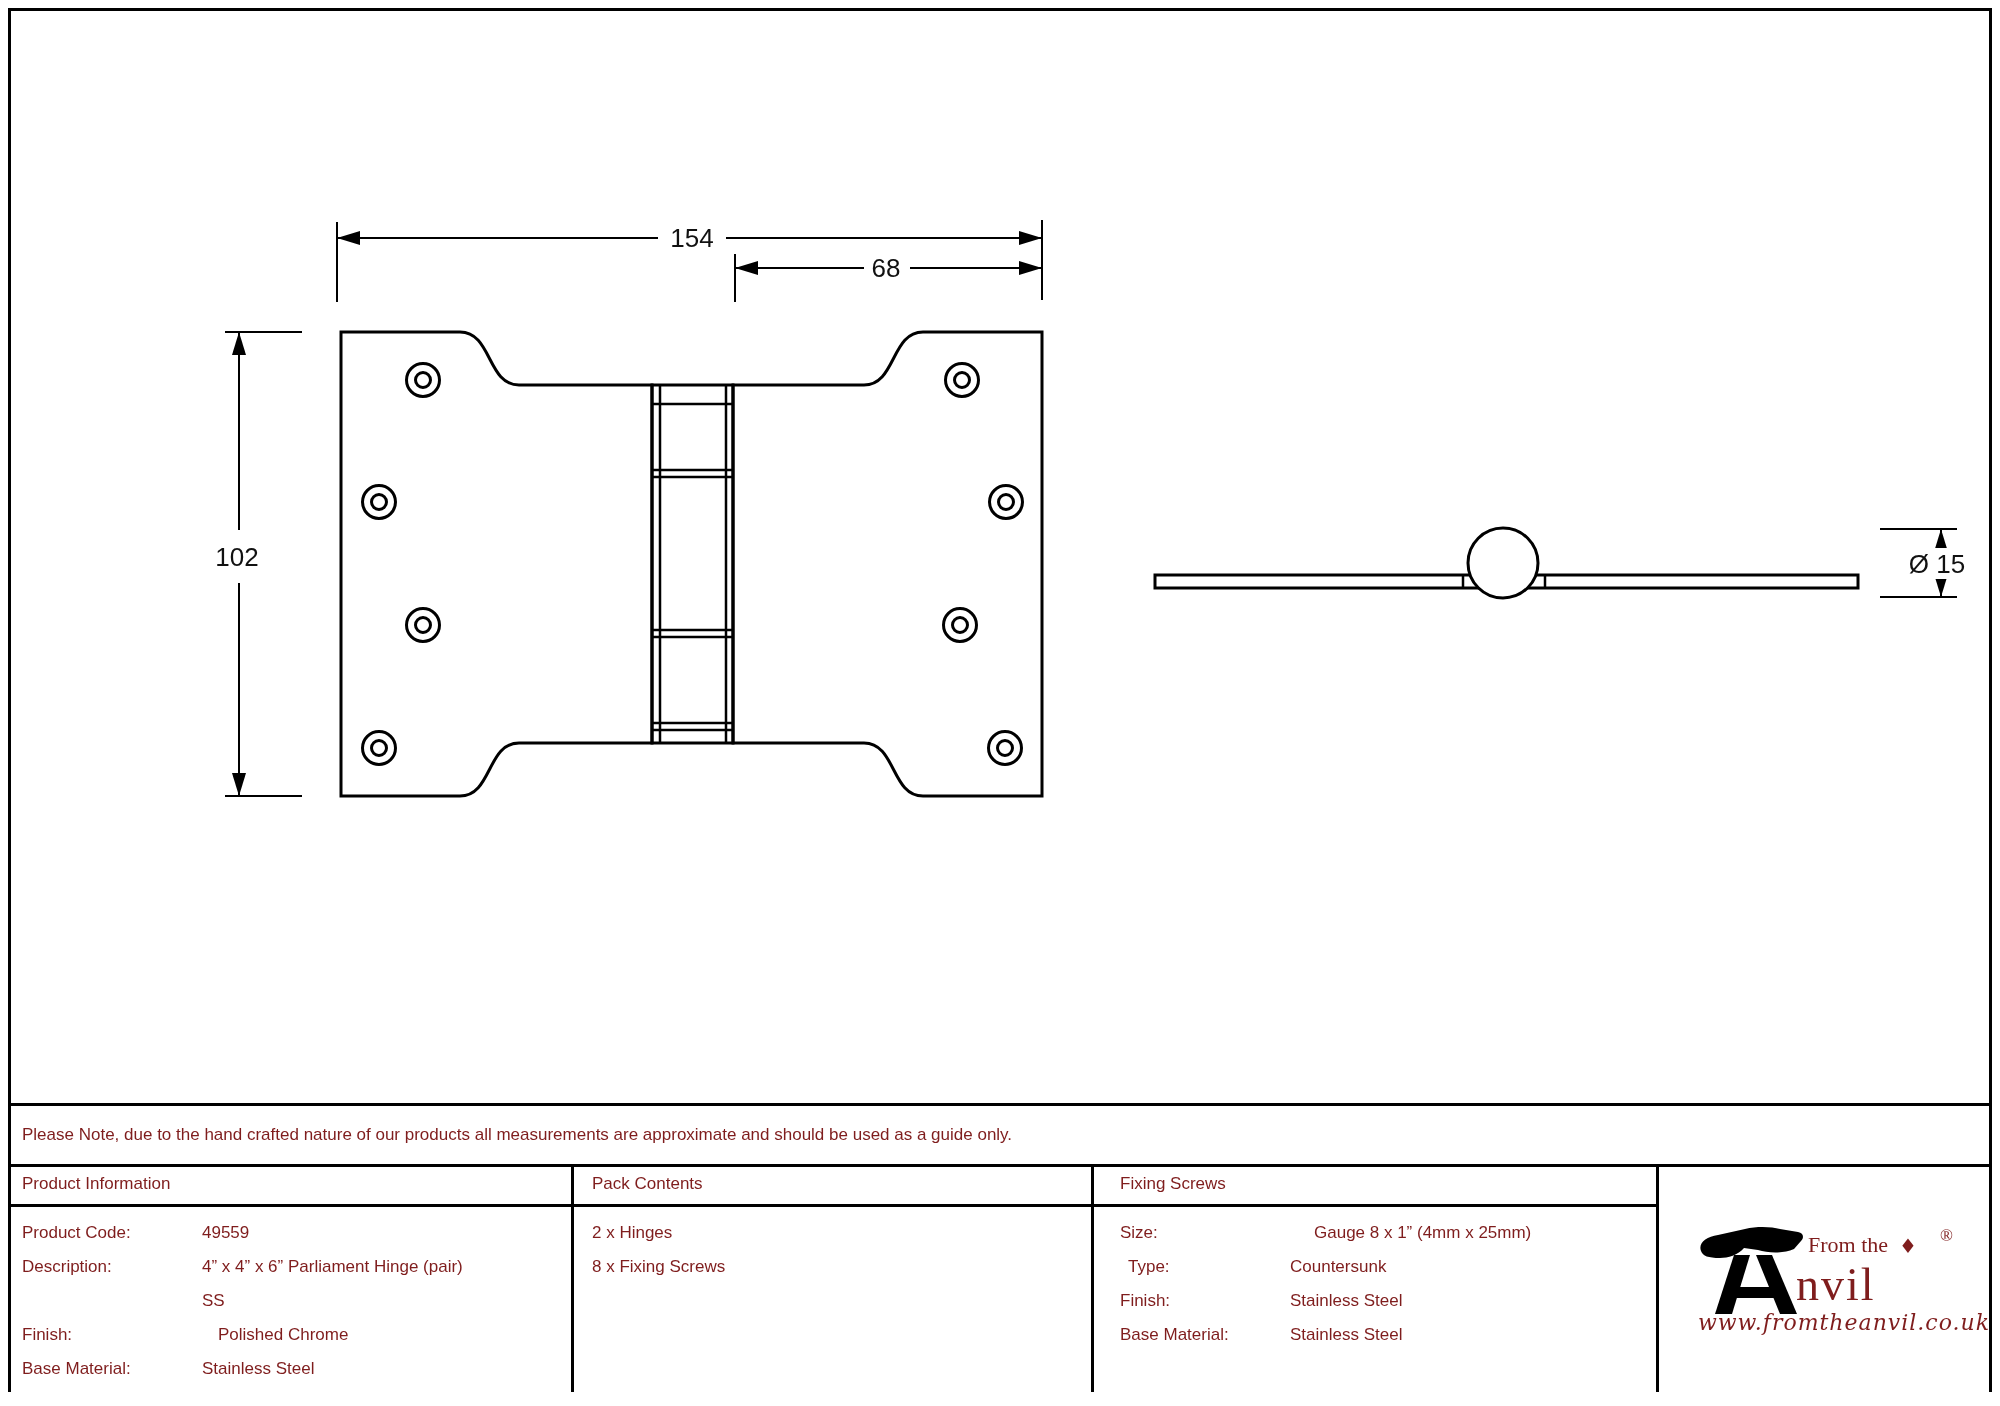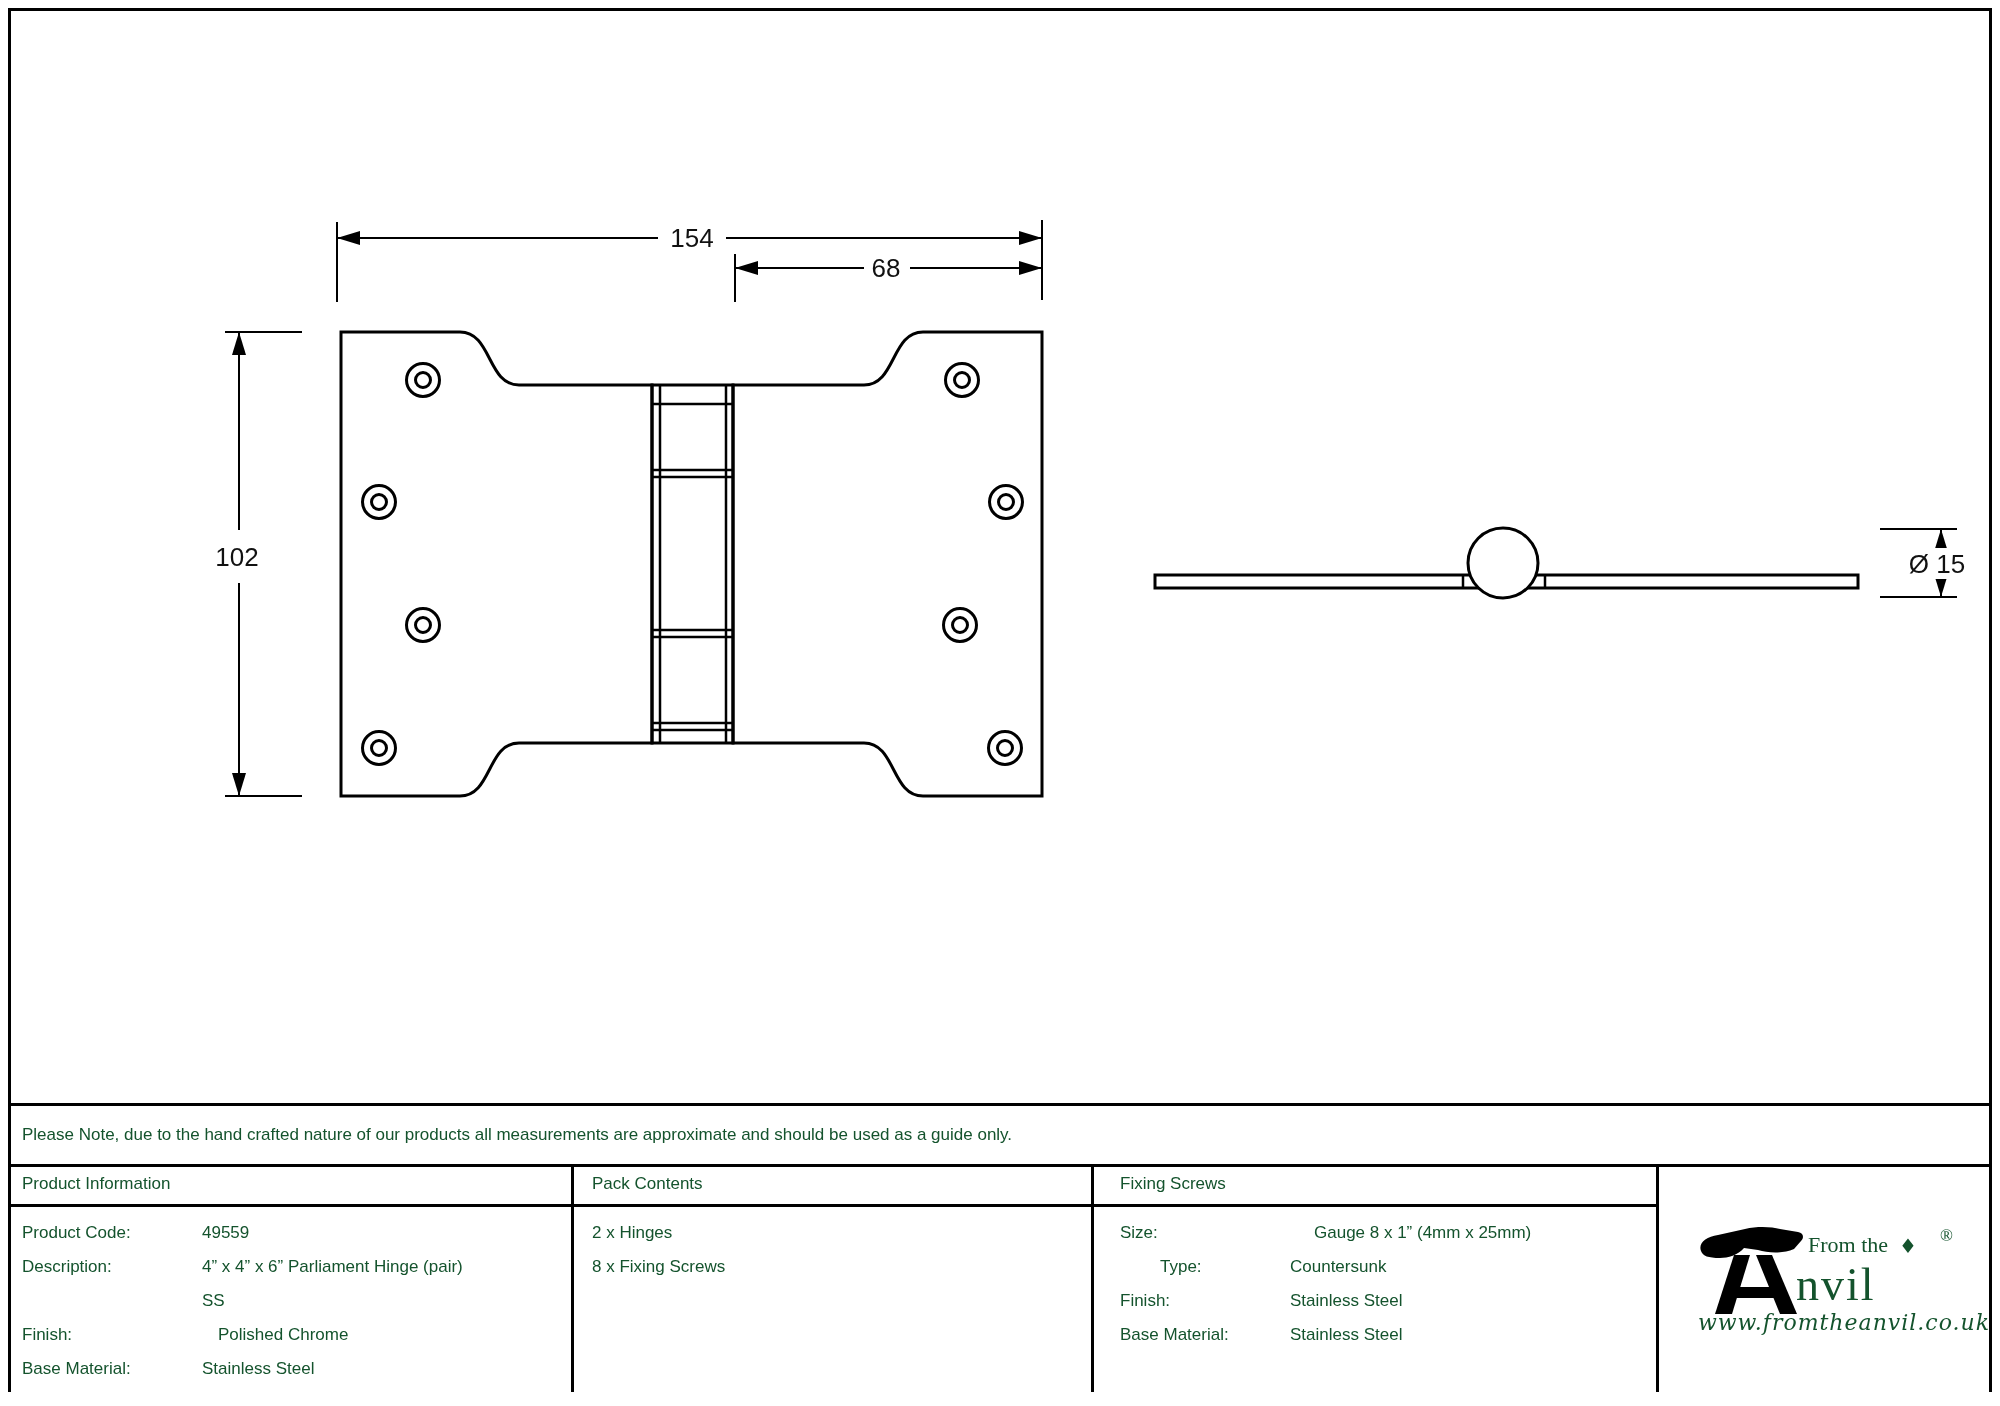--- a/index.html
+++ b/index.html
@@ -1,17 +1,17 @@
 <!DOCTYPE html>
 <html><head>
 <meta charset="utf-8">
 <style>
   html,body{margin:0;padding:0;background:#fff;}
   .page{position:relative;width:2000px;height:1392px;background:#ffffff;
-        font-family:"Liberation Sans",sans-serif;color:#14532d;overflow:hidden;}
+        font-family:"Liberation Sans",sans-serif;color:#7f1d1d;overflow:hidden;}
   .page-border{position:absolute;left:8px;top:8px;width:1984px;height:1390px;
         border:3px solid #000;box-sizing:border-box;}
   svg{position:absolute;left:0;top:0;}
   .hline{position:absolute;height:3px;background:#000;}
   .vline{position:absolute;width:3px;background:#000;}
   .txt{position:absolute;font-size:17px;line-height:28px;white-space:nowrap;}
   .dimfont{font-family:"Liberation Sans",sans-serif;font-size:26px;fill:#111;}
   .logo-tagline{position:absolute;font-family:"Liberation Serif",serif;font-size:22px;}
   .logo-name{position:absolute;font-family:"Liberation Serif",serif;font-size:46px;line-height:60px;letter-spacing:2px;}
   .logo-reg{position:absolute;font-family:"Liberation Serif",serif;font-size:17px;}
@@ -137,21 +137,21 @@
   </div>
 
   <div>
     <div class="txt" style="left:592px;top:1219px;">2 x Hinges</div>
     <div class="txt" style="left:592px;top:1253px;">8 x Fixing Screws</div>
   </div>
 
   <div>
     <div class="txt" style="left:1120px;top:1219px;">Size:</div>
     <div class="txt" style="left:1290px;top:1219px;margin-left:24px;">Gauge 8 x 1” (4mm x 25mm)</div>
-    <div class="txt" style="left:1160px;top:1253px;">Type:</div>
+    <div class="txt" style="left:1128px;top:1253px;">Type:</div>
     <div class="txt" style="left:1290px;top:1253px;">Countersunk</div>
     <div class="txt" style="left:1120px;top:1287px;">Finish:</div>
     <div class="txt" style="left:1290px;top:1287px;">Stainless Steel</div>
     <div class="txt" style="left:1120px;top:1321px;">Base Material:</div>
     <div class="txt" style="left:1290px;top:1321px;">Stainless Steel</div>
   </div>
 
   <div>
     <svg width="110" height="95" viewBox="0 0 110 95" style="left:1697px;top:1224px;">
       <path fill="#000" d="M4,27 C1,19 9,13 21,11 L48,5 C61,2 75,3 83,5 L101,8 C107,9 107,14 104,17 L97,25 C85,30 71,29 61,26 L47,24 C41,31 31,34 23,34 C11,34 6,32 4,27 Z"></path>

